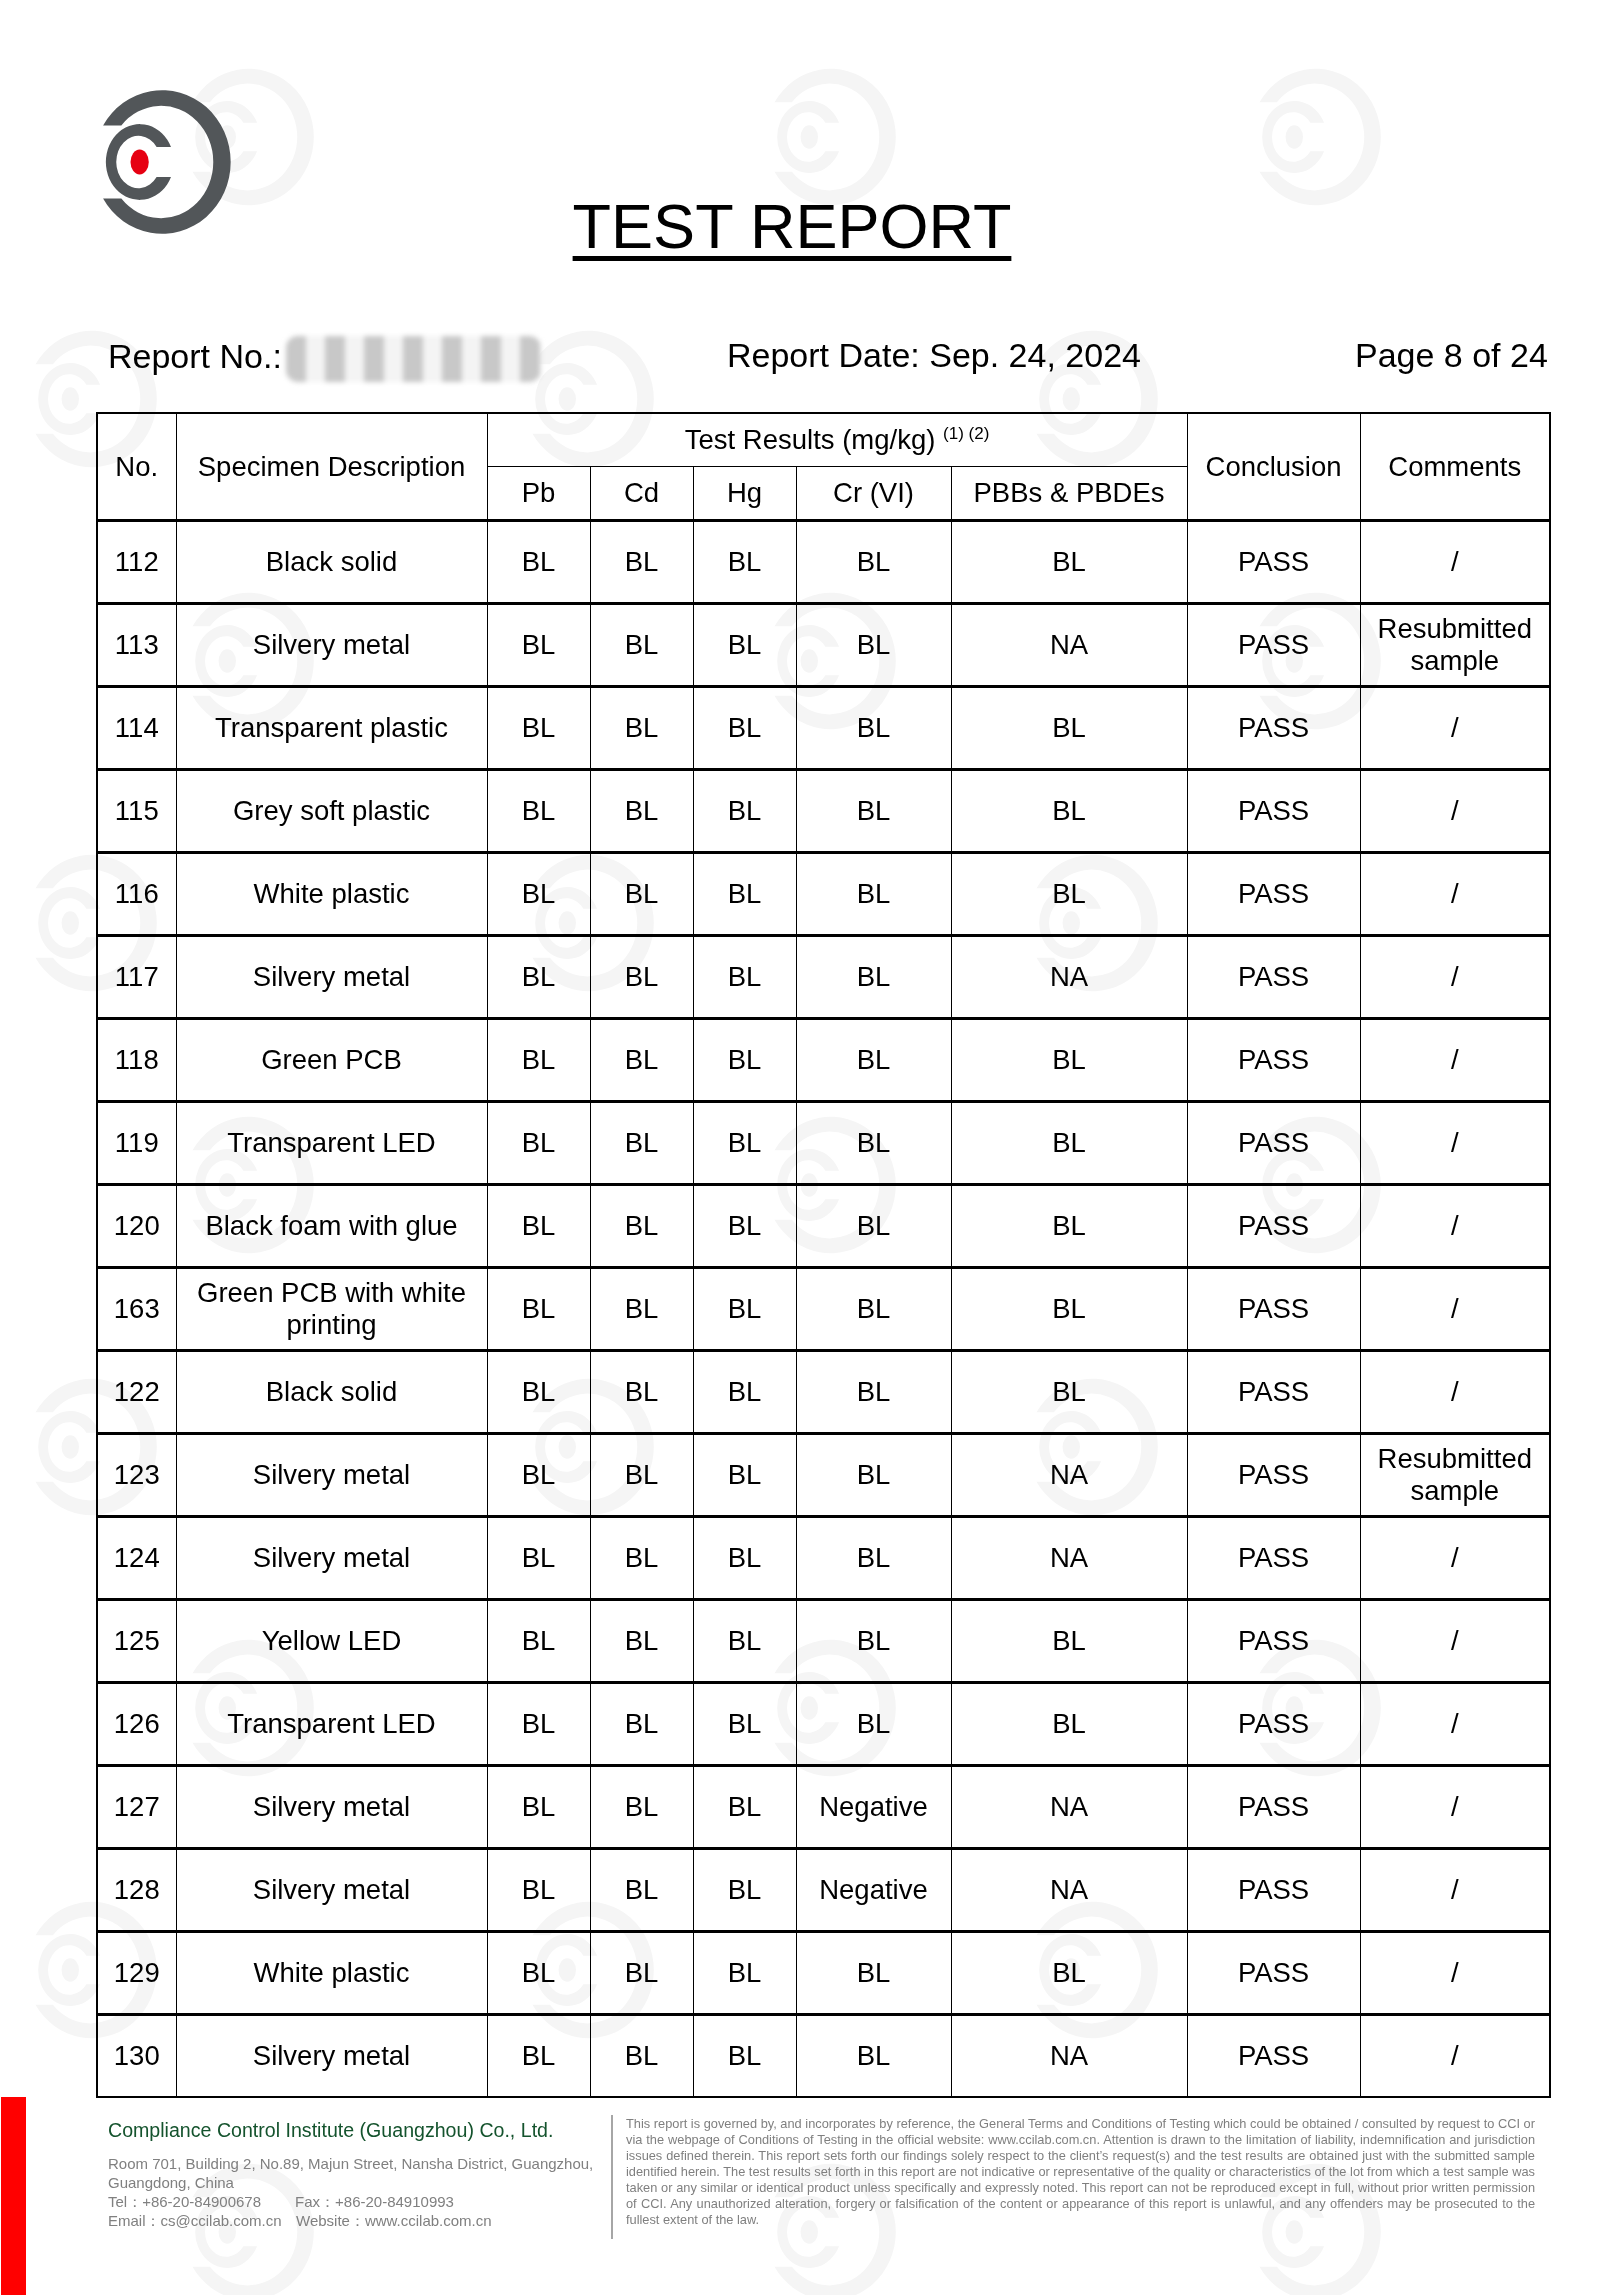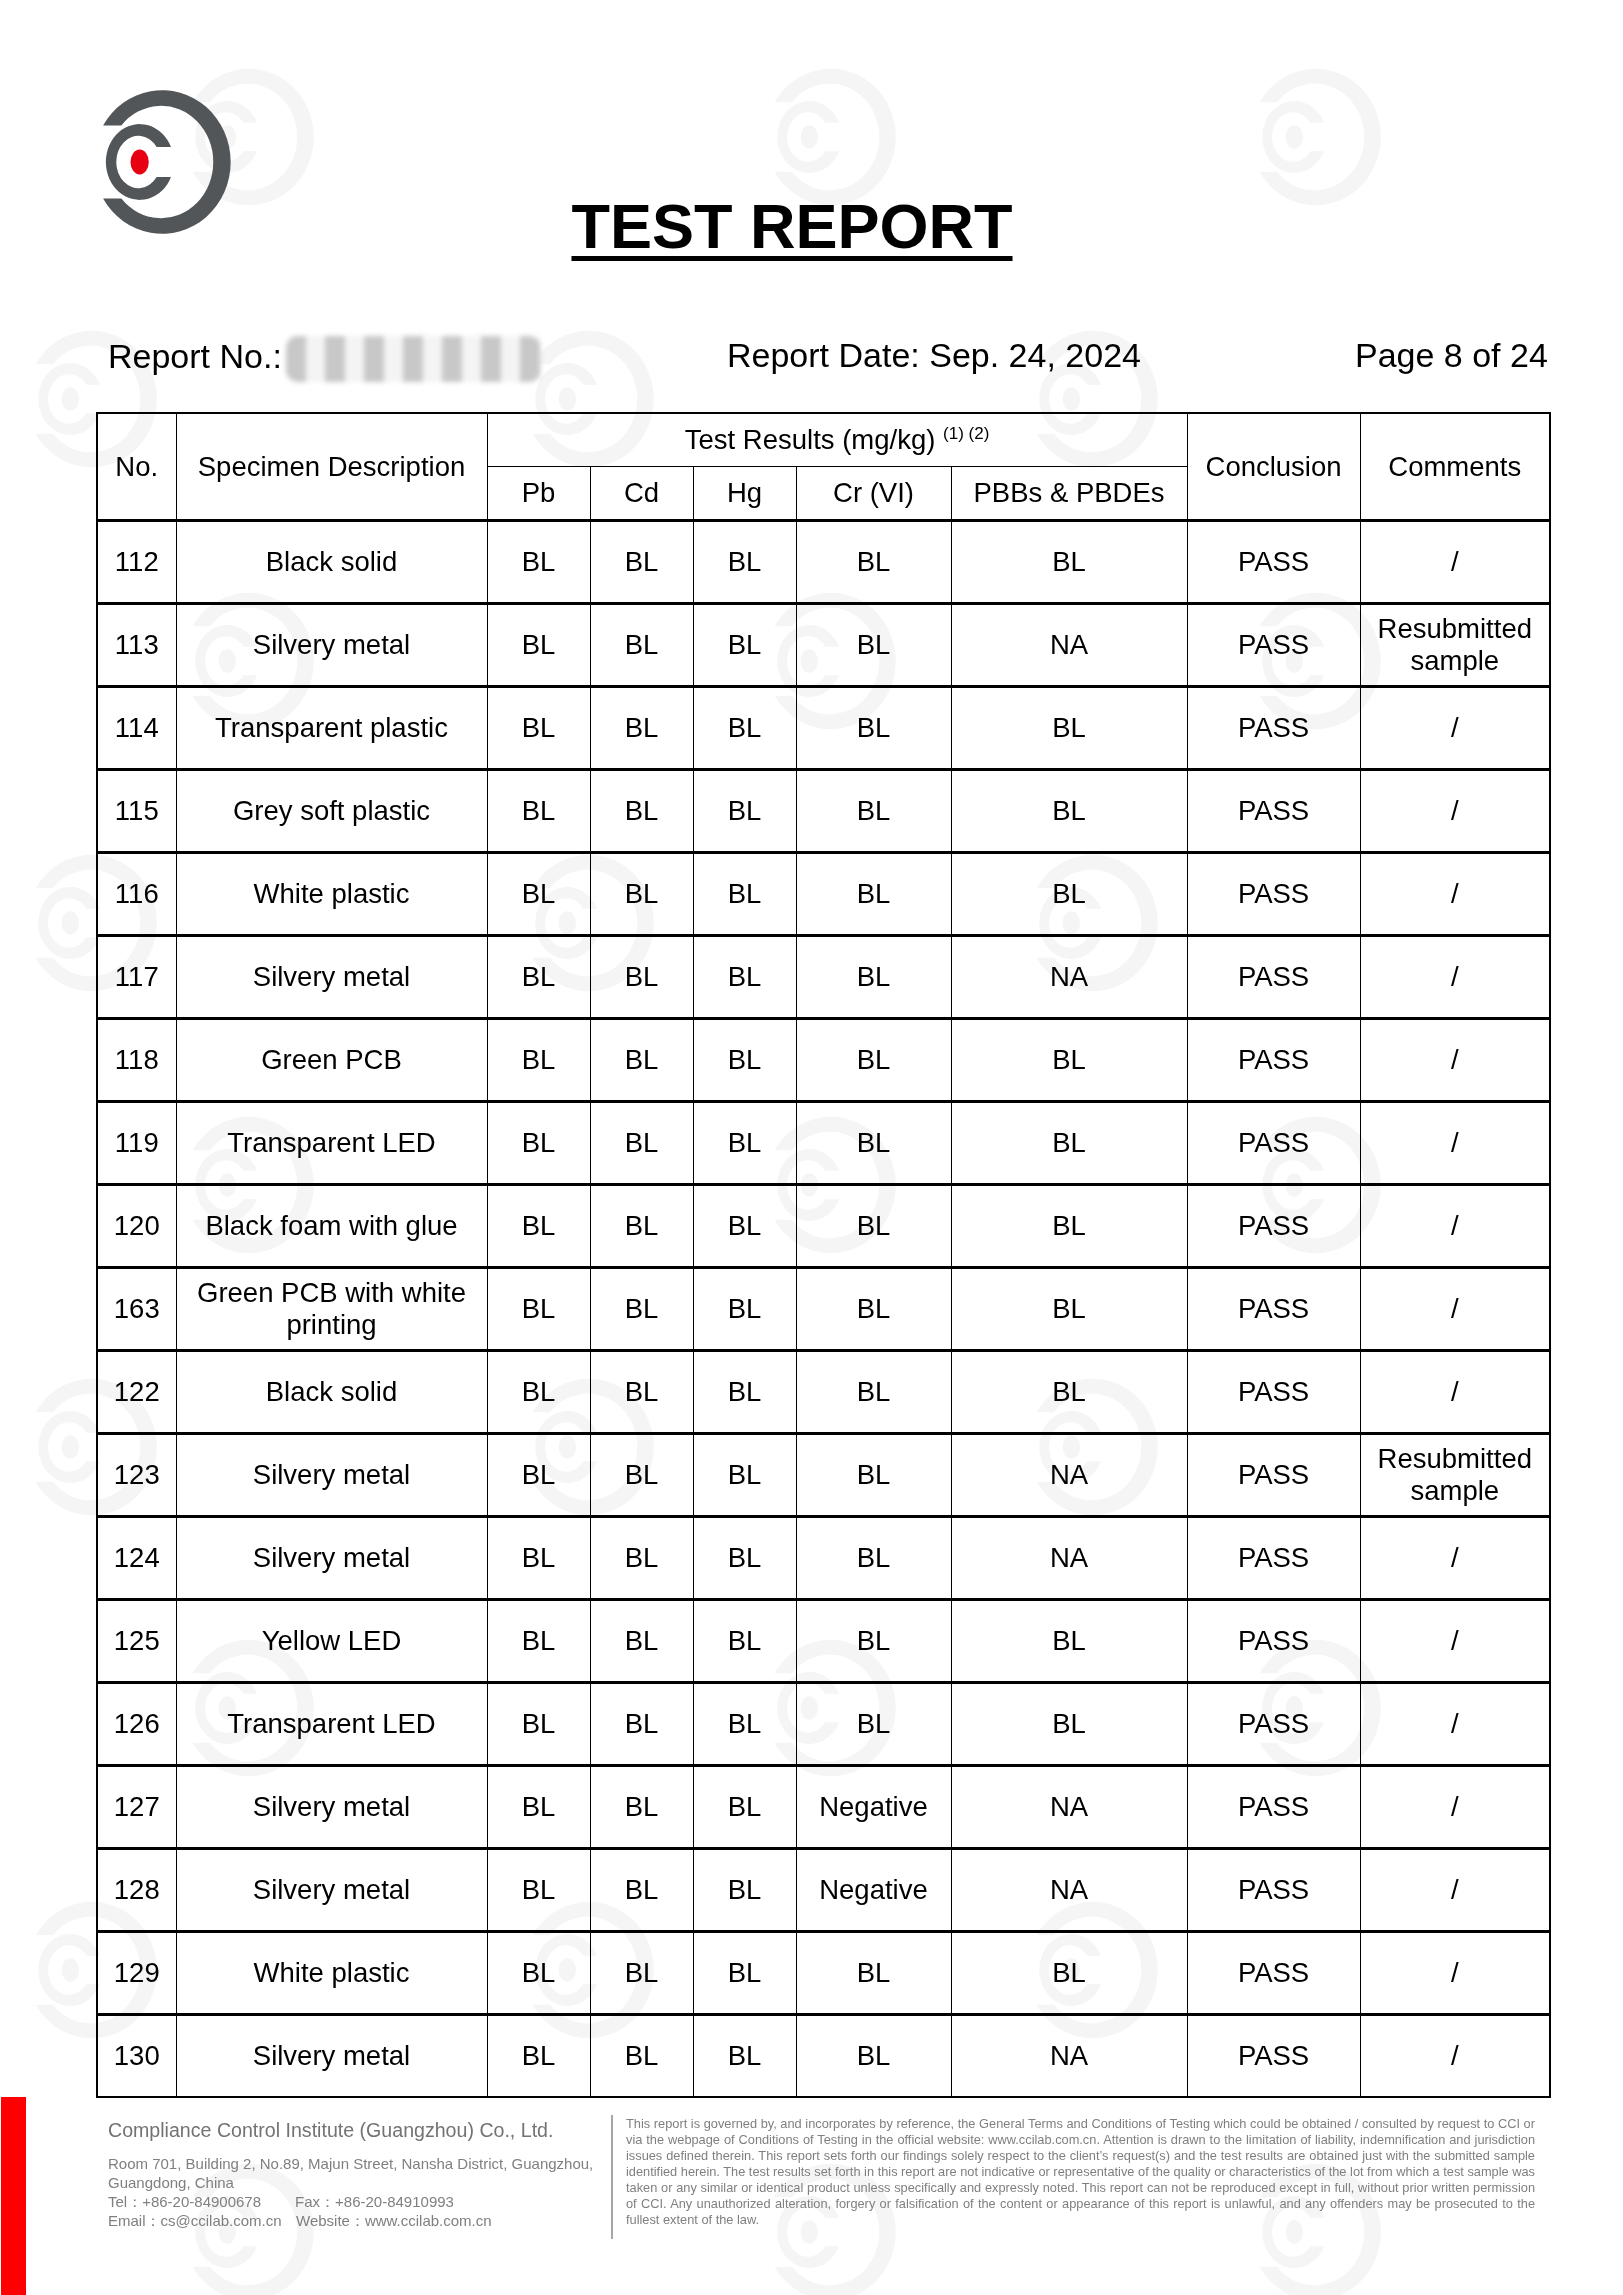--- a/index.html
+++ b/index.html
@@ -1,38 +1,38 @@
 <!DOCTYPE html>
 <html style="font-size:10.5px"><head>
 <meta charset="utf-8">
 <style>
   html, body { margin:0; padding:0; background:#ffffff; }
   body { width:1624px; height:2295px; position:relative; overflow:hidden;
          font-family:"Liberation Sans", sans-serif; color:#000; }
   .wm { position:absolute; width:144px; height:144px; opacity:1; }
   .logo { position:absolute; left:90px; top:86px; width:145px; height:152px; }
   .title { position:absolute; left:0; width:1584px; top:190px; text-align:center;
-           font-size:63px; font-weight:bold; }
+           font-size:63px; font-weight:normal; }
   .title span { text-decoration:underline; text-decoration-thickness:4.6px; text-underline-offset:7.9px; }
   .meta { position:absolute; top:336px; font-size:34px; }
   .blur { display:inline-block; width:255px; height:46px; vertical-align:middle;
           background: repeating-linear-gradient(90deg,#c8c8c8 0 19.6px,#f4f4f4 19.6px 39px);
           filter: blur(2.6px); border-radius:11.8px; margin-left:3.9px; }
   table.results { position:absolute; left:96px; top:412px; width:1453px;
            border-collapse:collapse; font-size:27.5px; table-layout:fixed; }
   table.results td, table.results th { border:1.3px solid #000; text-align:center; vertical-align:middle;
            font-weight:normal; padding:0 3.9px; line-height:1.15; background:transparent; }
   table.results tr.data-row td { height:80px; }
   table.results tr.data-row { border-top:3.3px solid #000; }
   table.results thead tr.h1 th { height:52px; }
   table.results thead tr.h2 th { height:52px; }
   table.results { border:2.6px solid #000; }
   sup { font-size:17px; }
   .footer-left { position:absolute; left:108px; top:2119px; width:497px; }
-  .company { font-size:19.6px; color:#737373; }
+  .company { font-size:19.6px; color:#14532d; }
   .addr { font-size:15px; color:#808080; margin-top:11.8px; line-height:19px; }
   .footer-rule { position:absolute; left:611px; top:2115px; width:2px; height:124px; background:#a6a6a6; }
   .disclaimer { position:absolute; left:626px; top:2116px; width:909px; font-size:12.8px;
                 color:#7f7f7f; line-height:16px; text-align:justify; }
   .redbar { position:absolute; left:1.3px; top:2097px; width:25px; height:198px; background:#ff0000; }
 </style>
 </head>
 <body>
 
 <div id="watermarks">

